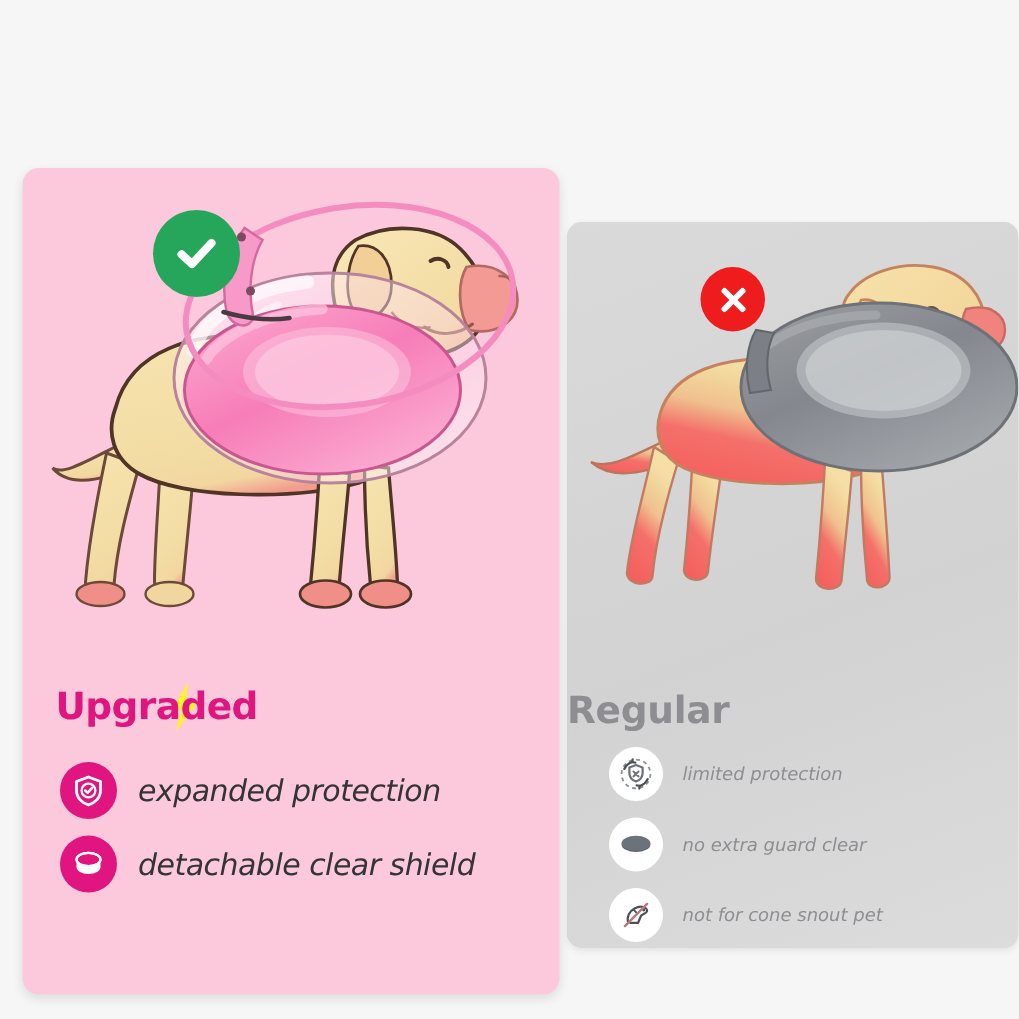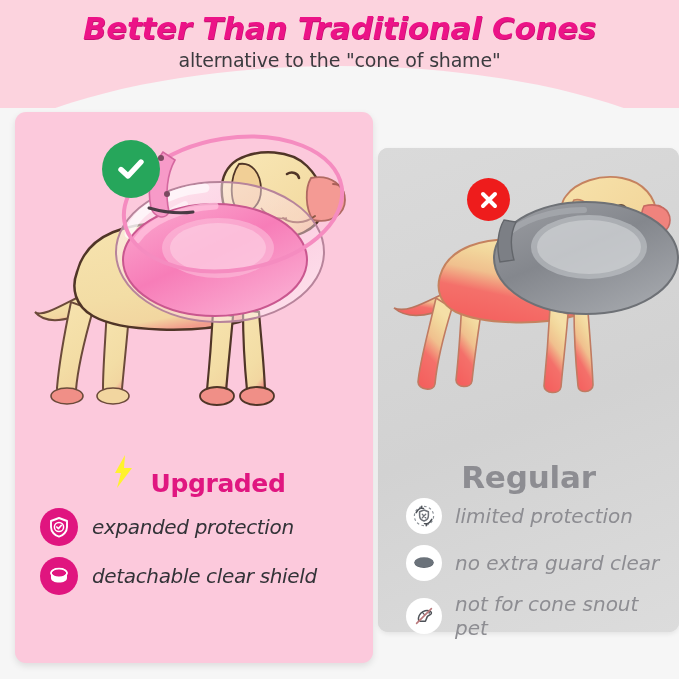--- a/index.html
+++ b/index.html
@@ -56,57 +56,52 @@
   .badge svg{display:block;}
 
   
   .illus{position:absolute;}
   .illus-left{left:15px;top:112px;width:358px;height:330px;}
   .illus-right{left:378px;top:148px;width:301px;height:290px;}
   .illus svg{display:block;width:100%;height:100%;}
 
   
   .label-upgraded{
-    position:absolute;left:15px;top:469px;width:384px;
-    text-align:center;color:#e01680;
+    position:absolute;left:15px;top:456px;width:384px;
+    text-align:left;color:#e01680;
     font-size:25px;font-weight:bold;letter-spacing:-0.4px;
     padding-left:22px;box-sizing:border-box;
   }
   .bolt{position:absolute;left:112px;top:455px;width:22px;height:33px;}
   .label-regular{
     position:absolute;left:378px;top:459px;width:301px;
-    text-align:center;color:#8d8d92;
-    font-size:31px;font-weight:bold;letter-spacing:-0.2px;
+    text-align:left;color:#8d8d92;
+    font-size:25px;font-weight:bold;letter-spacing:-0.2px;
   }
 
   
   .feat-list{position:absolute;font-style:italic;}
   .feat-list-left{left:40px;top:508px;width:330px;}
   .feat-list-right{left:406px;top:498px;width:270px;}
   .feat-row{display:flex;align-items:center;margin-bottom:11px;}
   .feat-row:last-child{margin-bottom:0;}
   .feat-icon{flex:0 0 auto;width:38px;height:38px;border-radius:50%;
     display:flex;align-items:center;justify-content:center;}
   .feat-icon-pink{background:#e0157f;}
   .feat-icon-white{background:#ffffff;width:36px;height:36px;}
   .feat-text{margin-left:14px;font-size:20px;letter-spacing:-0.35px;}
   .feat-text-dark{color:#333338;}
-  .feat-text-gray{color:#8d8d92;margin-left:13px;font-size:20px;}
+  .feat-text-gray{color:#8d8d92;margin-left:13px;font-size:12px;}
   .feat-icon svg{display:block;}
 </style>
 </head>
 <body>
 
 <div class="stage">
 
-  <div class="header">
-    <div class="header-arc"></div>
-    <div class="title">Better Than Traditional Cones</div>
-    <div class="subtitle">alternative to the "cone of shame"</div>
-  </div>
 
   <div class="panel-gray">
     <div class="panel-gray-grad"></div>
   </div>
 
   <div class="illus illus-right">
     <svg viewBox="0 0 301 290" xmlns="http://www.w3.org/2000/svg">
       <defs>
         <linearGradient id="rdog" x1="0.25" y1="1" x2="0.6" y2="0.12">
           <stop offset="0%" stop-color="#f4605e"></stop>

